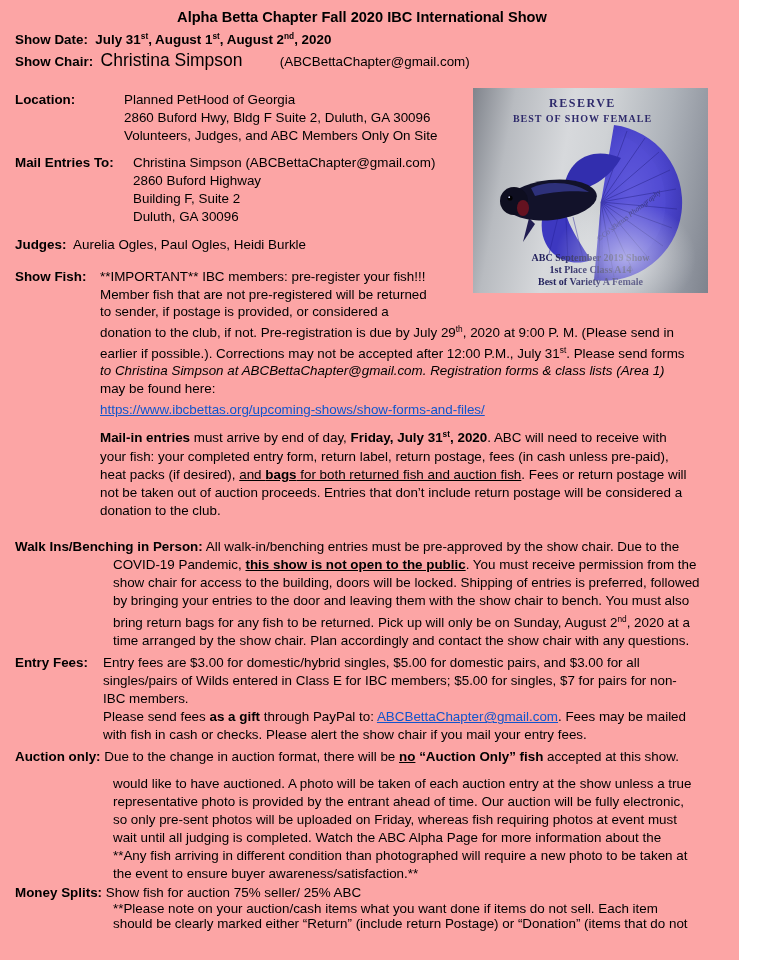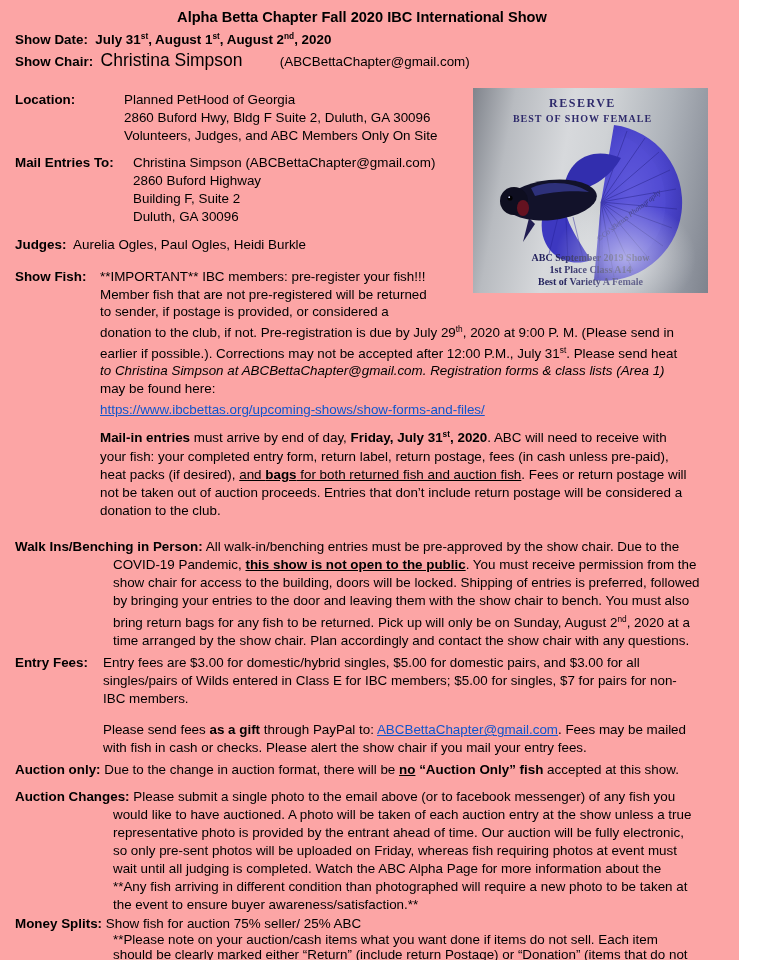--- a/index.html
+++ b/index.html
@@ -87,21 +87,21 @@
       <div class="line" style="padding-left: 118px;"><span>Duluth, GA 30096</span></div>
     </div>
   <div class="block" id="sec-judges">
       <div class="line"><span class="b">Judges:</span><span>  Aurelia Ogles, Paul Ogles, Heidi Burkle</span></div>
     </div>
   <div class="block" id="sec-show-fish">
       <div class="line"><span class="b lw85">Show Fish:</span><span>**IMPORTANT** IBC members: pre-register your fish!!!</span></div>
       <div class="line" style="padding-left: 85px;"><span>Member fish that are not pre-registered will be returned</span></div>
       <div class="line" style="padding-left: 85px;"><span>to sender, if postage is provided, or considered a</span></div>
       <div class="line" style="padding-left: 85px;"><span>donation to the club, if not. Pre-registration is due by July 29</span><span class="sup">th</span><span>, 2020 at 9:00 P. M. (Please send in</span></div>
-      <div class="line" style="padding-left: 85px;"><span>earlier if possible.). Corrections may not be accepted after 12:00 P.M., July 31</span><span class="sup">st</span><span>. Please send heat</span></div>
+      <div class="line" style="padding-left: 85px;"><span>earlier if possible.). Corrections may not be accepted after 12:00 P.M., July 31</span><span class="sup">st</span><span>. Please send forms</span></div>
       <div class="line" style="padding-left: 85px; font-style: italic;"><span>to Christina Simpson at ABCBettaChapter@gmail.com. Registration forms &amp; class lists (Area 1)</span></div>
       <div class="line" style="padding-left: 85px;"><span>may be found here:</span></div>
     </div>
   <div class="block" id="sec-show-link">
       <div class="line" style="padding-left: 85px;"><a class="link" href="#">https://www.ibcbettas.org/upcoming-shows/show-forms-and-files/</a></div>
     </div>
   <div class="block" id="sec-mail-in">
       <div class="line" style="padding-left: 85px;"><span class="b">Mail-in entries</span><span> must arrive by end of day, </span><span class="b">Friday, July 31</span><span class="b sup">st</span><span class="b">, 2020</span><span>. ABC will need to receive with</span></div>
       <div class="line" style="padding-left: 85px;"><span>your fish: your completed entry form, return label, return postage, fees (in cash unless pre-paid),</span></div>
       <div class="line" style="padding-left: 85px;"><span>heat packs (if desired), </span><span class="u">and </span><span class="b u">bags</span><span class="u"> for both returned fish and auction fish</span><span>. Fees or return postage will</span></div>
@@ -113,28 +113,27 @@
       <div class="line" style="padding-left: 98px;"><span>COVID-19 Pandemic, </span><span class="b u">this show is not open to the public</span><span>. You must receive permission from the</span></div>
       <div class="line" style="padding-left: 98px;"><span>show chair for access to the building, doors will be locked. Shipping of entries is preferred, followed</span></div>
       <div class="line" style="padding-left: 98px;"><span>by bringing your entries to the door and leaving them with the show chair to bench. You must also</span></div>
       <div class="line" style="padding-left: 98px;"><span>bring return bags for any fish to be returned. Pick up will only be on Sunday, August 2</span><span class="sup">nd</span><span>, 2020 at a</span></div>
       <div class="line" style="padding-left: 98px;"><span>time arranged by the show chair. Plan accordingly and contact the show chair with any questions.</span></div>
     </div>
   <div class="block" id="sec-entry-fees">
       <div class="line"><span class="b lw88">Entry Fees:</span><span>Entry fees are $3.00 for domestic/hybrid singles, $5.00 for domestic pairs, and $3.00 for all</span></div>
       <div class="line" style="padding-left: 88px;"><span>singles/pairs of Wilds entered in Class E for IBC members; $5.00 for singles, $7 for pairs for non-</span></div>
       <div class="line" style="padding-left: 88px;"><span>IBC members.</span></div>
-      <div class="line" style="padding-left: 88px; margin-top: 13px;"><span>Please send fees </span><span class="b">as a gift</span><span> through PayPal to: </span><a class="link" href="#">ABCBettaChapter@gmail.com</a><span>. Fees may be mailed</span></div>
+      <div class="line" style="padding-left: 88px;"><span>Please send fees </span><span class="b">as a gift</span><span> through PayPal to: </span><a class="link" href="#">ABCBettaChapter@gmail.com</a><span>. Fees may be mailed</span></div>
       <div class="line" style="padding-left: 88px;"><span>with fish in cash or checks. Please alert the show chair if you mail your entry fees.</span></div>
     </div>
   <div class="block" id="sec-auction-only">
       <div class="line"><span class="b">Auction only:</span><span> Due to the change in auction format, there will be </span><span class="b u">no</span><span class="b"> “Auction Only” fish</span><span> accepted at this show.</span></div>
     </div>
   <div class="block" id="sec-auction-changes">
-      <div class="line"><span class="b">Auction Changes:</span><span> Please submit a single photo to the email above (or to facebook messenger) of any fish you</span></div>
       <div class="line" style="padding-left: 98px;"><span>would like to have auctioned. A photo will be taken of each auction entry at the show unless a true</span></div>
       <div class="line" style="padding-left: 98px;"><span>representative photo is provided by the entrant ahead of time. Our auction will be fully electronic,</span></div>
       <div class="line" style="padding-left: 98px;"><span>so only pre-sent photos will be uploaded on Friday, whereas fish requiring photos at event must</span></div>
       <div class="line" style="padding-left: 98px;"><span>wait until all judging is completed. Watch the ABC Alpha Page for more information about the</span></div>
       <div class="line" style="padding-left: 98px;"><span>**Any fish arriving in different condition than photographed will require a new photo to be taken at</span></div>
       <div class="line" style="padding-left: 98px;"><span>the event to ensure buyer awareness/satisfaction.**</span></div>
     </div>
   <div class="block" id="sec-money-splits">
       <div class="line"><span class="b">Money Splits:</span><span> Show fish for auction 75% seller/ 25% ABC</span></div>
       <div class="line" style="padding-left: 98px;"><span>**Please note on your auction/cash items what you want done if items do not sell. Each item</span></div>

